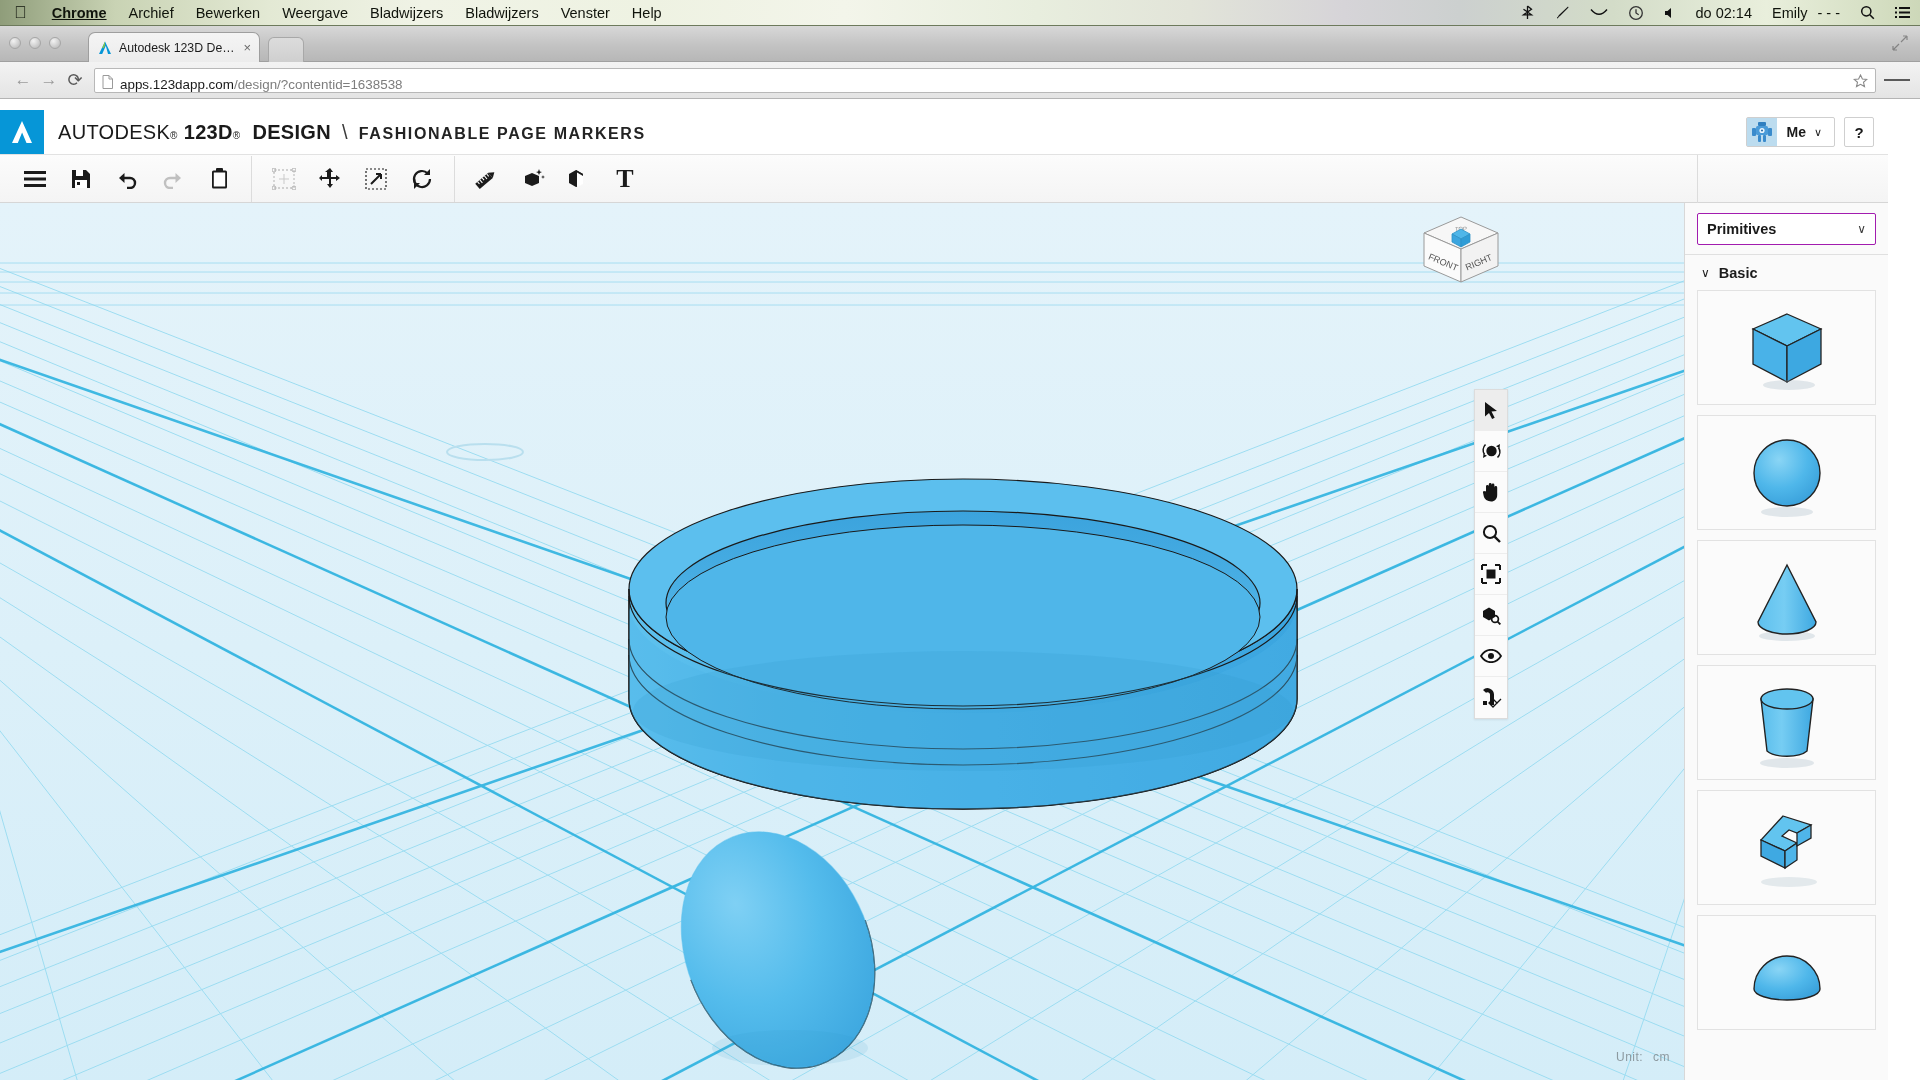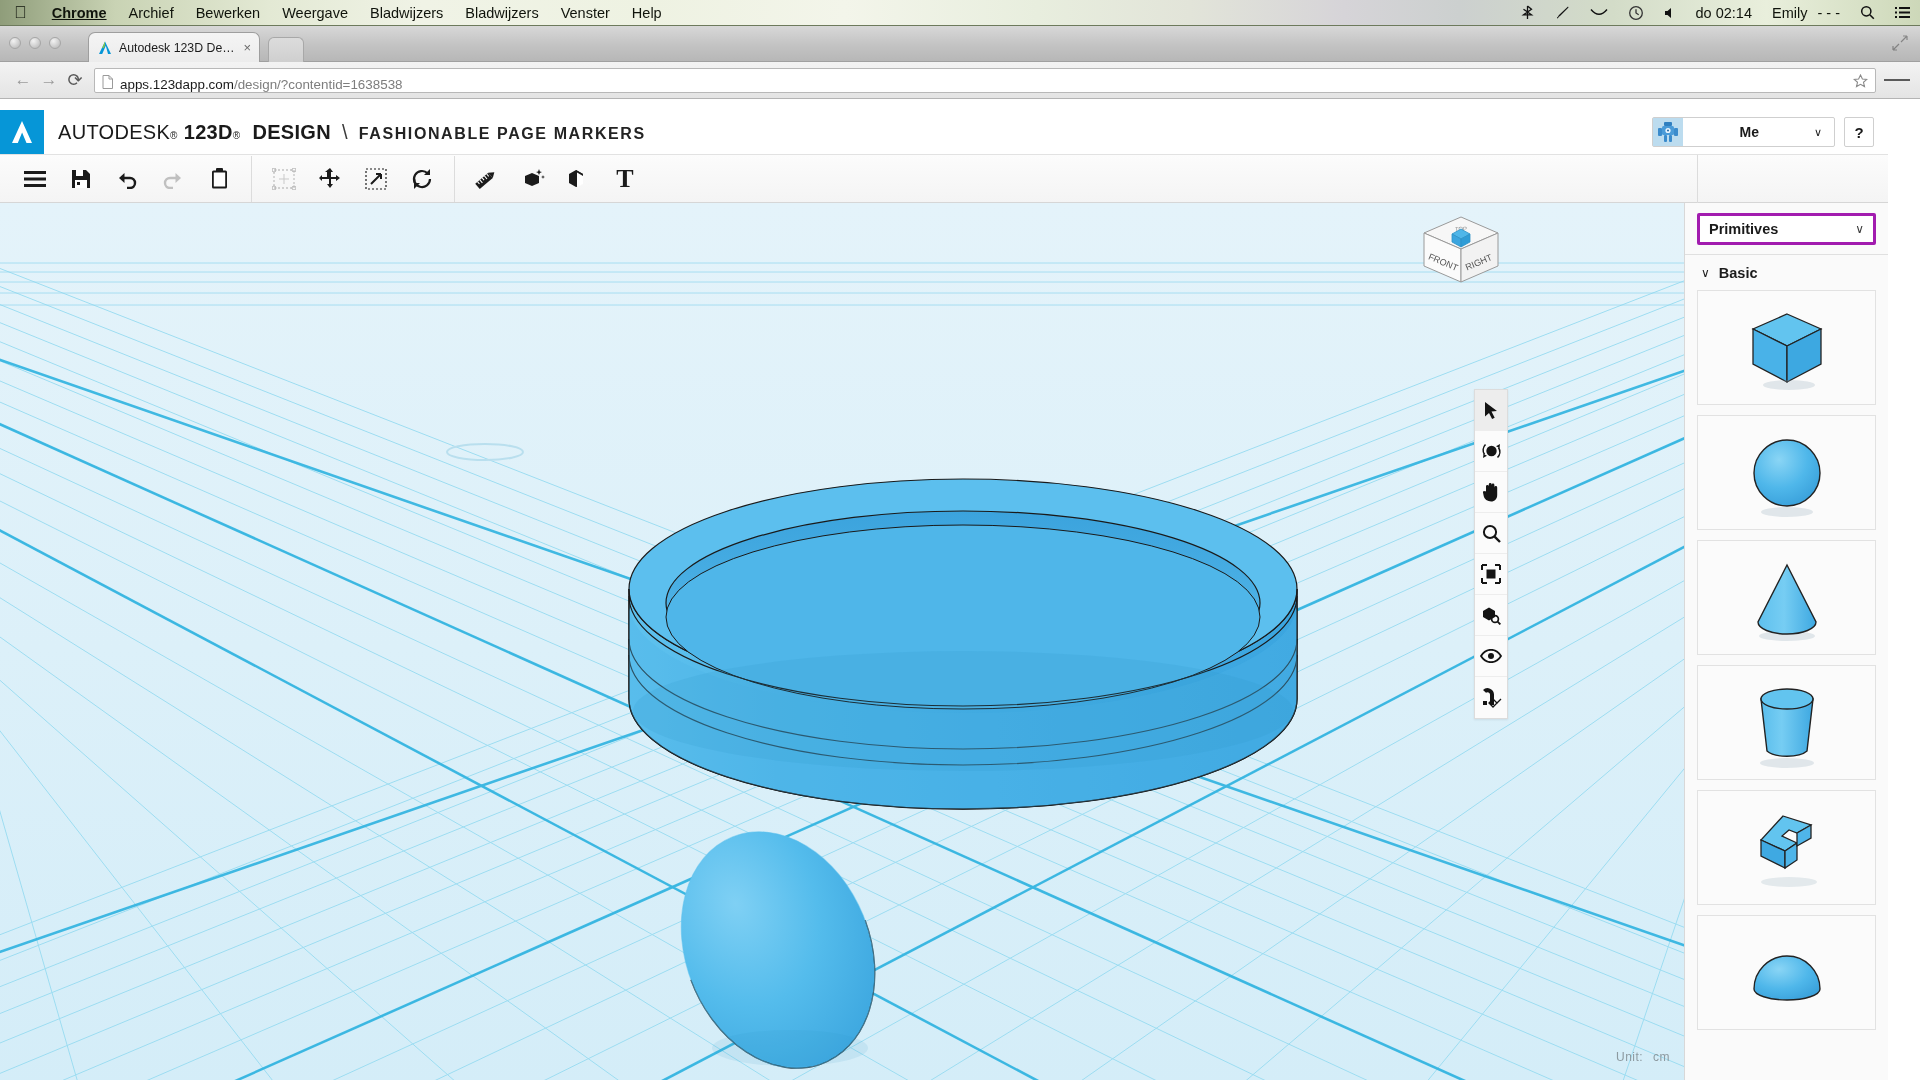--- a/index.html
+++ b/index.html
@@ -101,21 +101,21 @@
   .brand .b-autodesk { font-weight: 400; }
   .brand .b-123d { font-weight: bold; margin-left: 6px; }
   .brand .b-design { font-weight: bold; margin-left: 12px; }
   .brand .b-sep { margin: 0 11px; color: #3a3a3a; font-weight: 300; }
   .brand .b-doc { font-size: 16px; font-weight: bold; letter-spacing: 1.6px; color: #232323; }
   .sup { font-size: 10px; vertical-align: super; }
   .header-right { margin-left: auto; display: flex; align-items: center; padding-right: 14px; gap: 9px; }
   .me-btn {
     display: flex; align-items: center; height: 30px;
     border: 1px solid #cfcfcf; border-radius: 2px; background: #fff;
-    font-size: 14px; font-weight: bold; color: #1a1a1a; padding-right: 12px; gap: 47px;
+    font-size: 14px; font-weight: bold; color: #1a1a1a; padding-right: 12px;
   }
   .me-avatar { width: 30px; height: 28px; background: #bcdcef; display:flex; align-items:center; justify-content:center; margin-right: 9px; }
   .me-caret { margin-left: 8px; font-size: 11px; font-weight: normal; }
   .help-btn {
     width: 30px; height: 30px; border: 1px solid #cfcfcf; border-radius: 2px; background: #fff;
     display: flex; align-items: center; justify-content: center; font-size: 15px; font-weight: bold; color: #1a1a1a;
   }
 
   .apptoolbar {
     height: 48px; width: 100%;
@@ -149,21 +149,21 @@
   }
   .panel-handle i { color:#fff; font-size: 9px; font-style: normal; }
 
   
   .rightpanel {
     position: absolute; top: 93px; right: 0; width: 204px; height: 887px;
     background: #fafafa; border-left: 1px solid #d8d8d8; overflow: hidden;
   }
   .rp-select-wrap { padding: 10px 12px 9px 12px; }
   .rp-select {
-    width: 100%; height: 32px; background: #fff; border: 3px solid #a21caf; border-radius: 2px;
+    width: 100%; height: 32px; background: #fff; border: 1px solid #a21caf; border-radius: 2px;
     display: flex; align-items: center; padding: 0 9px;
     font-size: 14.5px; font-weight: bold; color: #1a1a1a;
   }
   .rp-select .caret { margin-left: auto; font-size: 12px; font-weight: normal; color:#3a3a3a; }
   .rp-divider { height: 1px; background: #e0e0e0; margin: 0 0 0 0; }
   .rp-section { display: flex; align-items: center; padding: 10px 12px 9px 16px; font-size: 14.5px; font-weight: bold; color:#1c1c1c; }
   .rp-section .chev { margin-right: 9px; font-size: 12px; font-weight: normal; }
   .rp-grid { padding: 0 12px; }
   .rp-tile {
     width: 100%; height: 115px; background: #fbfbfb; border: 1px solid #e2e2e2;

